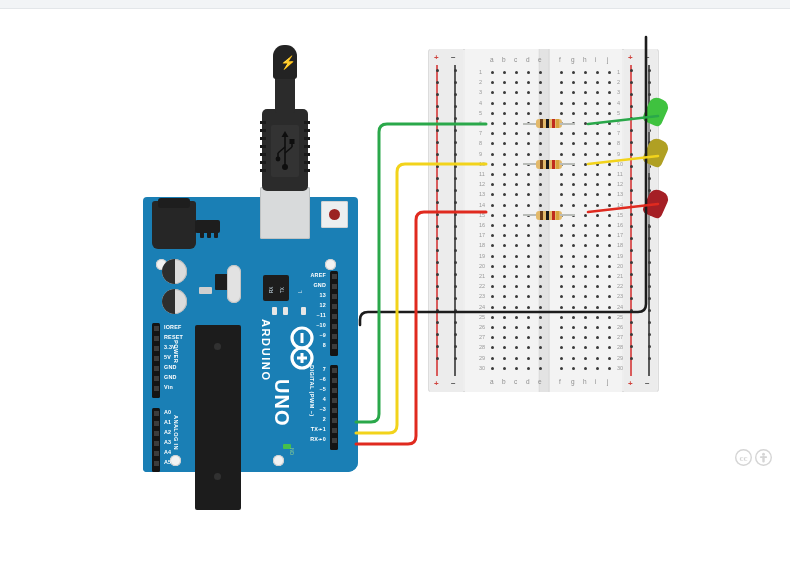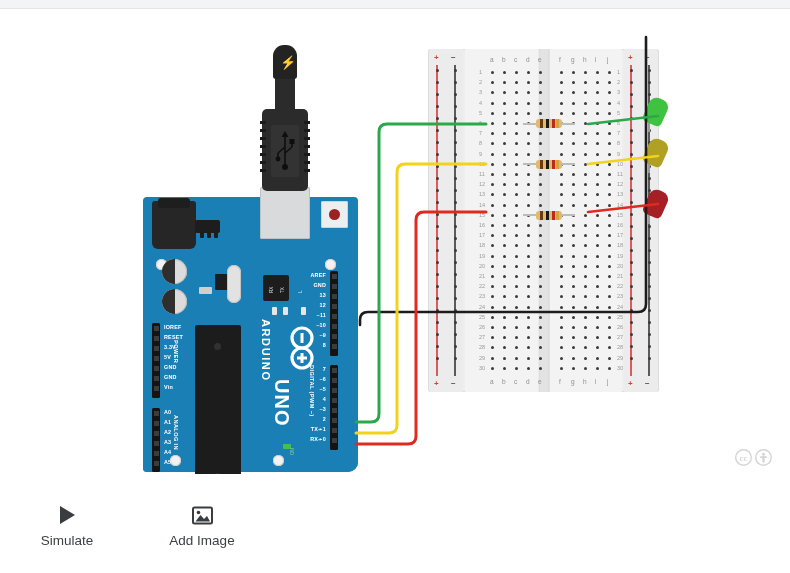--- a/index.html
+++ b/index.html
@@ -897,33 +897,13 @@
       <div class="cc-b">
         <svg width="11" height="11" viewBox="0 0 11 11">
           <circle cx="5.5" cy="2.2" r="1.5" fill="#d5d5d5"></circle>
           <rect x="4.3" y="4" width="2.4" height="6.5" rx="1" fill="#d5d5d5"></rect>
           <rect x="1.9" y="4.3" width="7.2" height="1.7" rx=".8" fill="#d5d5d5"></rect>
         </svg>
       </div>
     </div>
   </div>
 
-  <div class="toolbar">
-    <div class="tool" style="left:22px;top:28px;width:90px;">
-      <div class="tool-ico">
-        <div class="play-tri"></div>
-      </div>
-      <div class="tool-lbl">Simulate</div>
-    </div>
-
-    <div class="tool" style="left:152px;top:28px;width:100px;">
-      <div class="tool-ico">
-        <svg width="21" height="19" viewBox="0 0 21 19">
-          <rect x="1" y="1.5" width="19" height="16" rx="1.5" fill="none" stroke="#3a3d3f" stroke-width="2"></rect>
-          <circle cx="6.5" cy="6.5" r="1.8" fill="#3a3d3f"></circle>
-          <polygon points="3.5,15.5 8.5,9 12,13 15,10 18,15.5" fill="#3a3d3f"></polygon>
-        </svg>
-      </div>
-      <div class="tool-lbl">Add Image</div>
-    </div>
-
-  </div>
 </div>
 
 </body></html>

